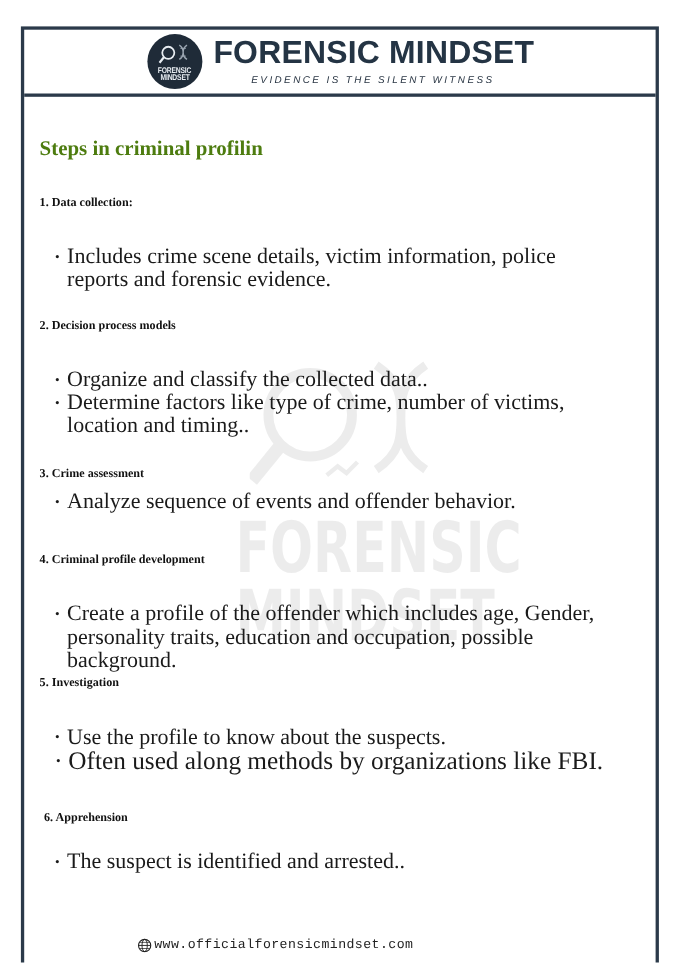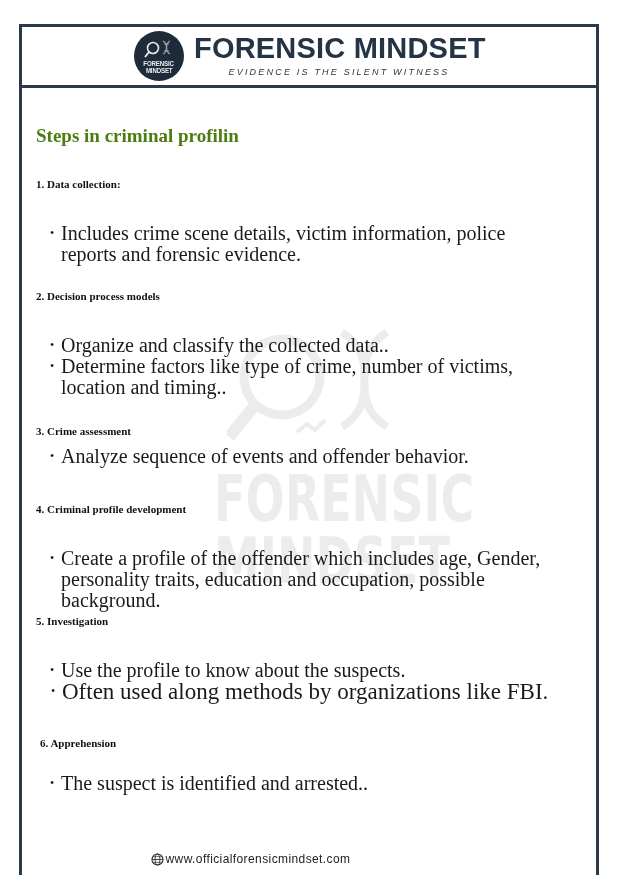--- a/index.html
+++ b/index.html
@@ -62,21 +62,21 @@
       position: absolute; font-size: 20px; line-height: 21px; color: #1a1a1a;
       padding-left: 11px; width: 510px;
     }
     .bullet::before {
       content: "\2022"; position: absolute; left: 0; top: 0; font-size: 12px;
     }
     .bullet.large { font-size: 23px; }
 
     .footer {
       position: absolute; left: 0; top: 852px; width: 501px; text-align: center;
-      font-family: Liberation Sans, sans-serif; font-size: 12px; color: #222; letter-spacing: 0.4px;
+      font-family: Liberation Mono, monospace; font-size: 12px; color: #222; letter-spacing: 0.4px;
       display: flex; justify-content: center; align-items: center; gap: 2px;
     }
     .footer svg { width: 13px; height: 13px; }
   </style>
 </head>
 <body>
 
 <div class="frame">
   <div class="header">
     <div class="logo">

